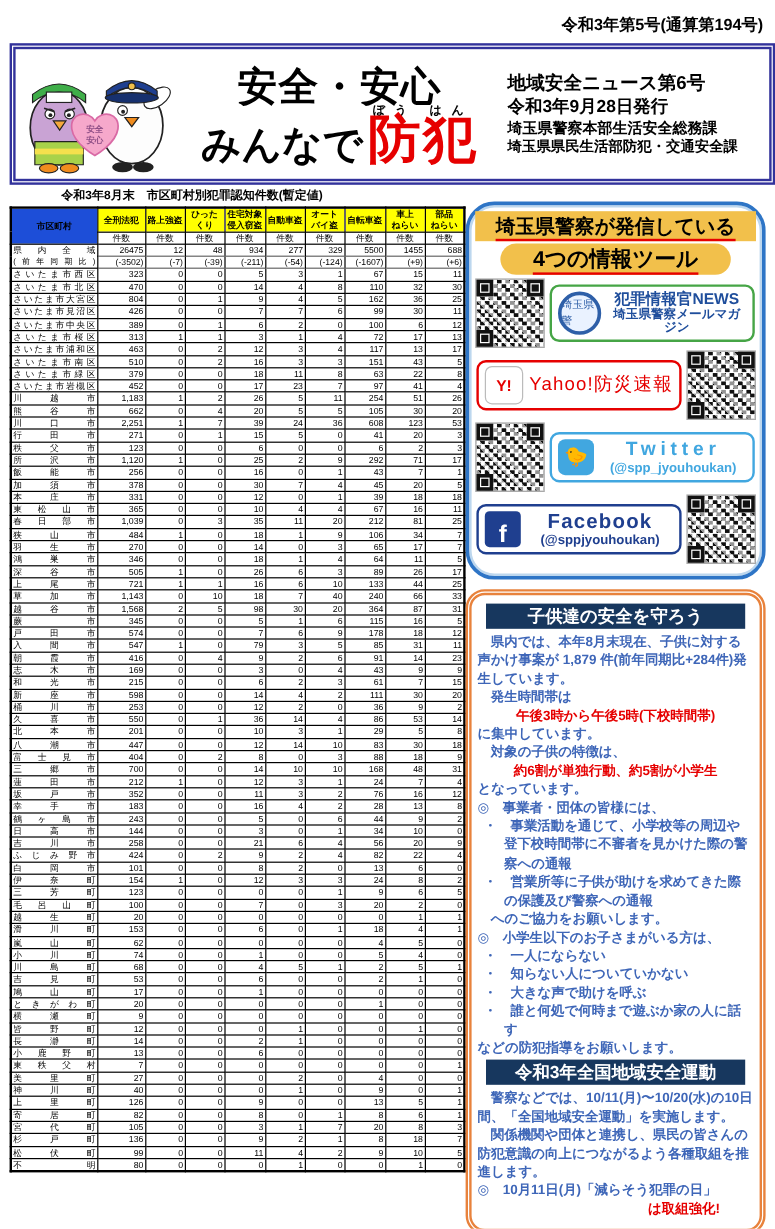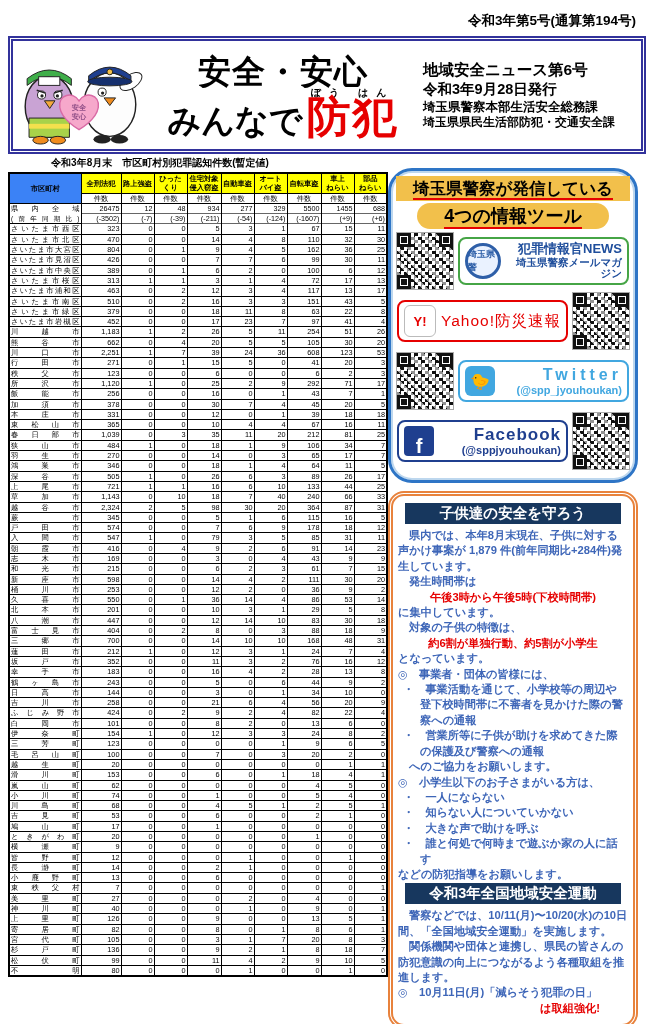--- a/index.html
+++ b/index.html
@@ -24,21 +24,21 @@
   .bi-1{font-size:14.5px;font-weight:bold;}
   .bi-2{font-size:12.5px;font-weight:bold;}
   .bi-3{font-size:12px;font-weight:bold;}
 
   
   .table-wrap{position:absolute;top:156px;left:8px;width:304px;}
   .table-title{font-size:10px;font-weight:bold;text-align:center;margin-bottom:2px;}
   table.crime{border-collapse:collapse;table-layout:fixed;width:378px;border:2px solid #000;}
   table.crime th,table.crime td{border:1px solid #000;border-top:1px solid #666;
       font-size:7.3px;line-height:9.3px;height:9.3px;padding:0 1px;overflow:hidden;white-space:pre-line;}
-  th.corner{background:#3b82f6;font-size:8px;font-weight:bold;text-align:center;}
+  th.corner{background:#1d4ed8;font-size:8px;font-weight:bold;text-align:center;}
   th.colhead{background:#FFFF00;font-weight:bold;text-align:center;line-height:9px;font-size:7.2px;}
   td.unit{text-align:center;font-size:7px;}
   td.name{text-align:justify;text-align-last:justify;-moz-text-align-last:justify;padding:0 3px;}
   td.num{text-align:right;padding-right:2px;}
   tr.total td{font-size:7.2px;}
   td.delta{text-align:right;padding-right:1px;font-size:6.6px;color:#000;border-top:none;}
   tr.total td.num{border-bottom:none;}
   .tname{line-height:9.3px;text-align:justify;text-align-last:justify;}
 
   
@@ -54,34 +54,34 @@
   .tool-row{display:flex;align-items:center;gap:5px;margin:4px 1px;}
   .qr{width:56px;height:56px;flex:0 0 56px;position:relative;outline:1px solid #aaa;
       background:
         repeating-linear-gradient(45deg,rgba(255,255,255,.55) 0 4px,transparent 4px 9px),
         conic-gradient(#111 25%,#fff 0 50%,#111 0 75%,#fff 0);
       background-size:auto,7px 7px;}
   .qr i{position:absolute;width:14px;height:14px;border:3px solid #111;background:#fff;box-sizing:border-box;}
   .qr i::after{content:"";position:absolute;inset:1px;background:#111;}
   .qr .tl{top:0;left:0}.qr .tr{top:0;right:0}.qr .bl{bottom:0;left:0}
   .tool-box{flex:1;border-radius:8px;display:flex;align-items:center;gap:5px;padding:3px 5px;background:#fff;min-height:42px;box-sizing:border-box;}
-  .tool-box .txt{flex:1;text-align:right;line-height:1.12;}
+  .tool-box .txt{flex:1;text-align:center;line-height:1.12;}
   .tb-green{border:2.5px solid #46A546;}
   .tb-green .l1{color:#1F4E9C;font-weight:bold;font-size:13px;}
   .tb-green .l2{color:#1F4E9C;font-weight:bold;font-size:10.5px;}
   .tb-red{border:2.5px solid #E60000;}
   .tb-red .l1{color:#E60000;font-weight:normal;font-size:15.5px;letter-spacing:1px;}
   .tb-cyan{border:2.5px solid #41A7E0;}
   .tb-cyan .l1{color:#41A7E0;font-weight:bold;font-size:16px;letter-spacing:4px;}
   .tb-cyan .l2{color:#41A7E0;font-weight:bold;font-size:11px;}
   .tb-navy{border:2.5px solid #1F3F8F;}
   .tb-navy .l1{color:#1F3F8F;font-weight:bold;font-size:17px;letter-spacing:1px;}
   .tb-navy .l2{color:#1F3F8F;font-weight:bold;font-size:11px;}
   .emblem{width:30px;height:30px;border-radius:50%;border:3px solid #2E5FA8;background:#EAF2FF;
-          color:#2E5FA8;font-size:9px;font-weight:bold;display:flex;align-items:center;justify-content:center;flex:0 0 30px;}
+          color:#2E5FA8;font-size:9px;font-weight:normal;display:flex;align-items:center;justify-content:center;flex:0 0 30px;}
   .yicon{width:30px;height:30px;border-radius:6px;border:1px solid #bbb;background:#fff;color:#E60000;
          font-size:13px;font-weight:bold;display:flex;align-items:center;justify-content:center;flex:0 0 30px;}
   .twicon{width:30px;height:30px;border-radius:6px;background:#41A7E0;display:flex;align-items:center;justify-content:center;flex:0 0 30px;color:#fff;font-size:16px;font-weight:bold;}
   .fbicon{width:30px;height:30px;border-radius:4px;background:#1F3F8F;color:#fff;font-size:20px;font-weight:bold;
           display:flex;align-items:flex-end;justify-content:center;flex:0 0 30px;line-height:.95;}
 
   
   .info-panel{margin-top:8px;border:5px double #E8823C;border-radius:16px;padding:6px 5px 8px;box-sizing:border-box;background:#fff;}
   .sec-title{background:#17375E;color:#fff;font-weight:bold;font-size:14.5px;text-align:center;
              width:94%;margin:1px auto 4px;padding:1px 0;}
@@ -537,21 +537,21 @@
           <td class="num">10</td>
           <td class="num">18</td>
           <td class="num">7</td>
           <td class="num">40</td>
           <td class="num">240</td>
           <td class="num">66</td>
           <td class="num">33</td>
         </tr>
         <tr>
           <td class="name">越谷市</td>
-          <td class="num">2,324</td>
+          <td class="num">1,568</td>
           <td class="num">2</td>
           <td class="num">5</td>
           <td class="num">98</td>
           <td class="num">30</td>
           <td class="num">20</td>
           <td class="num">364</td>
           <td class="num">87</td>
           <td class="num">31</td>
         </tr>
         <tr>

